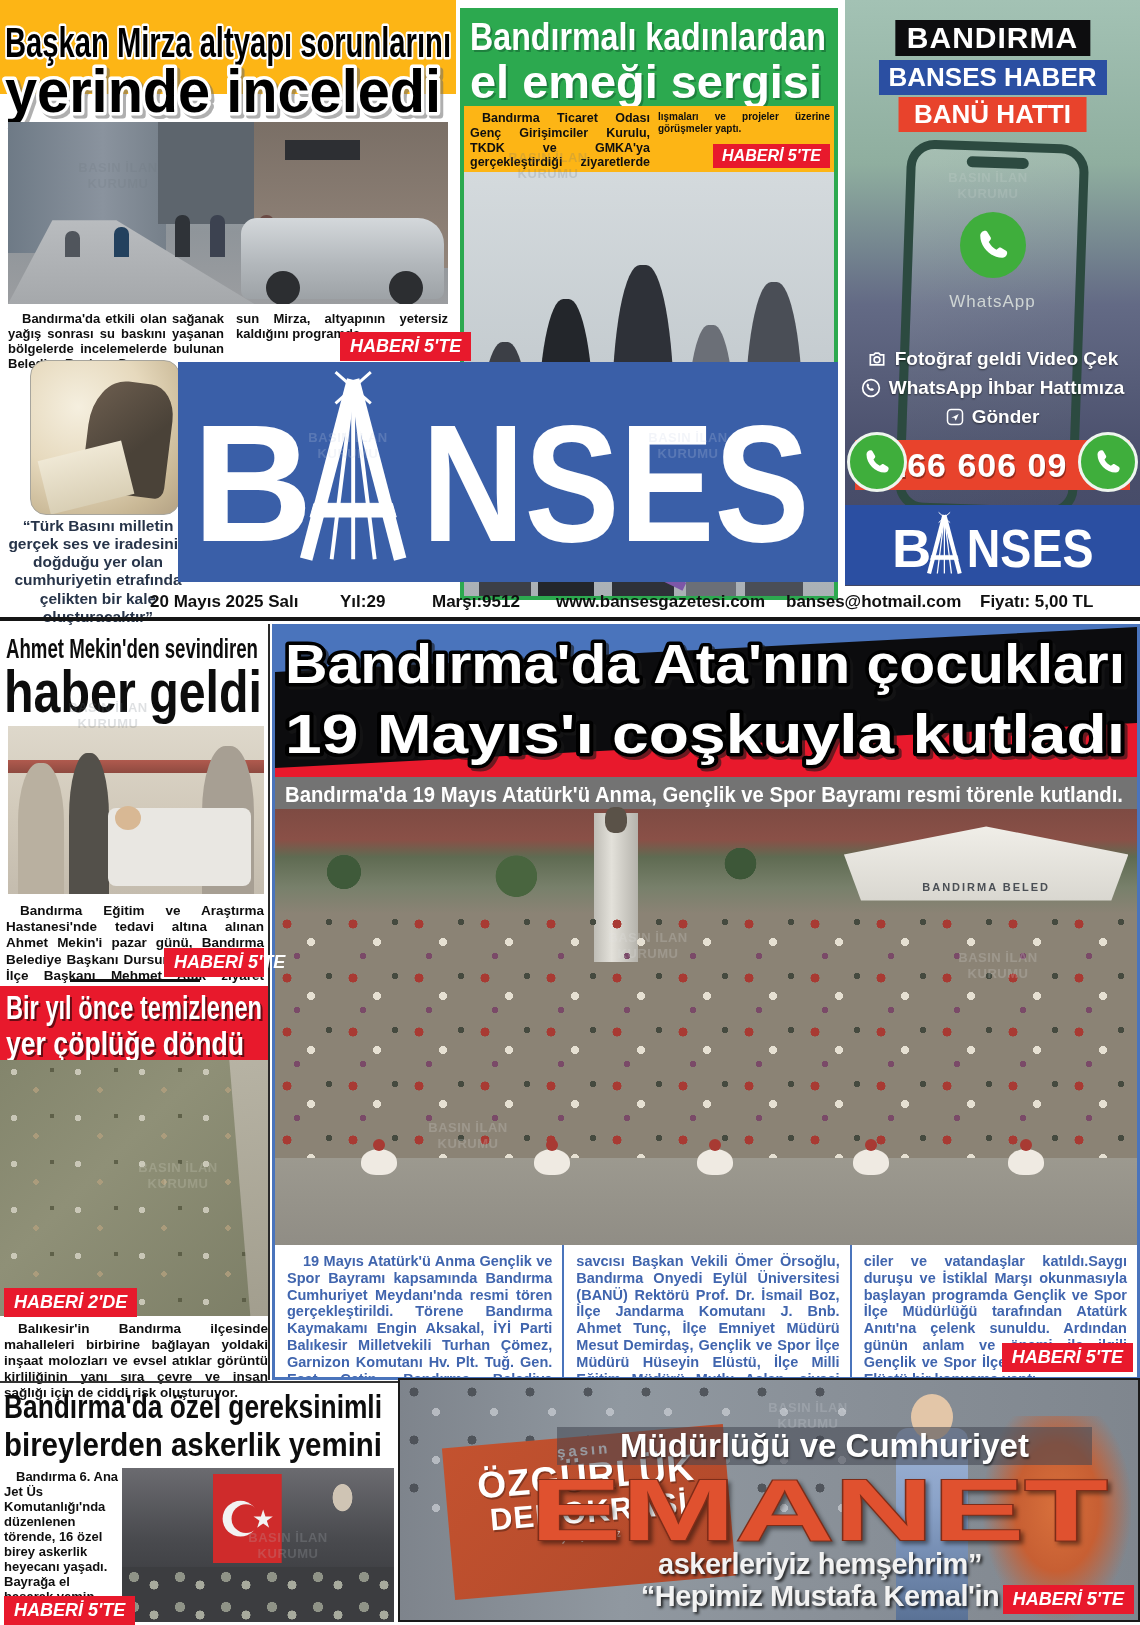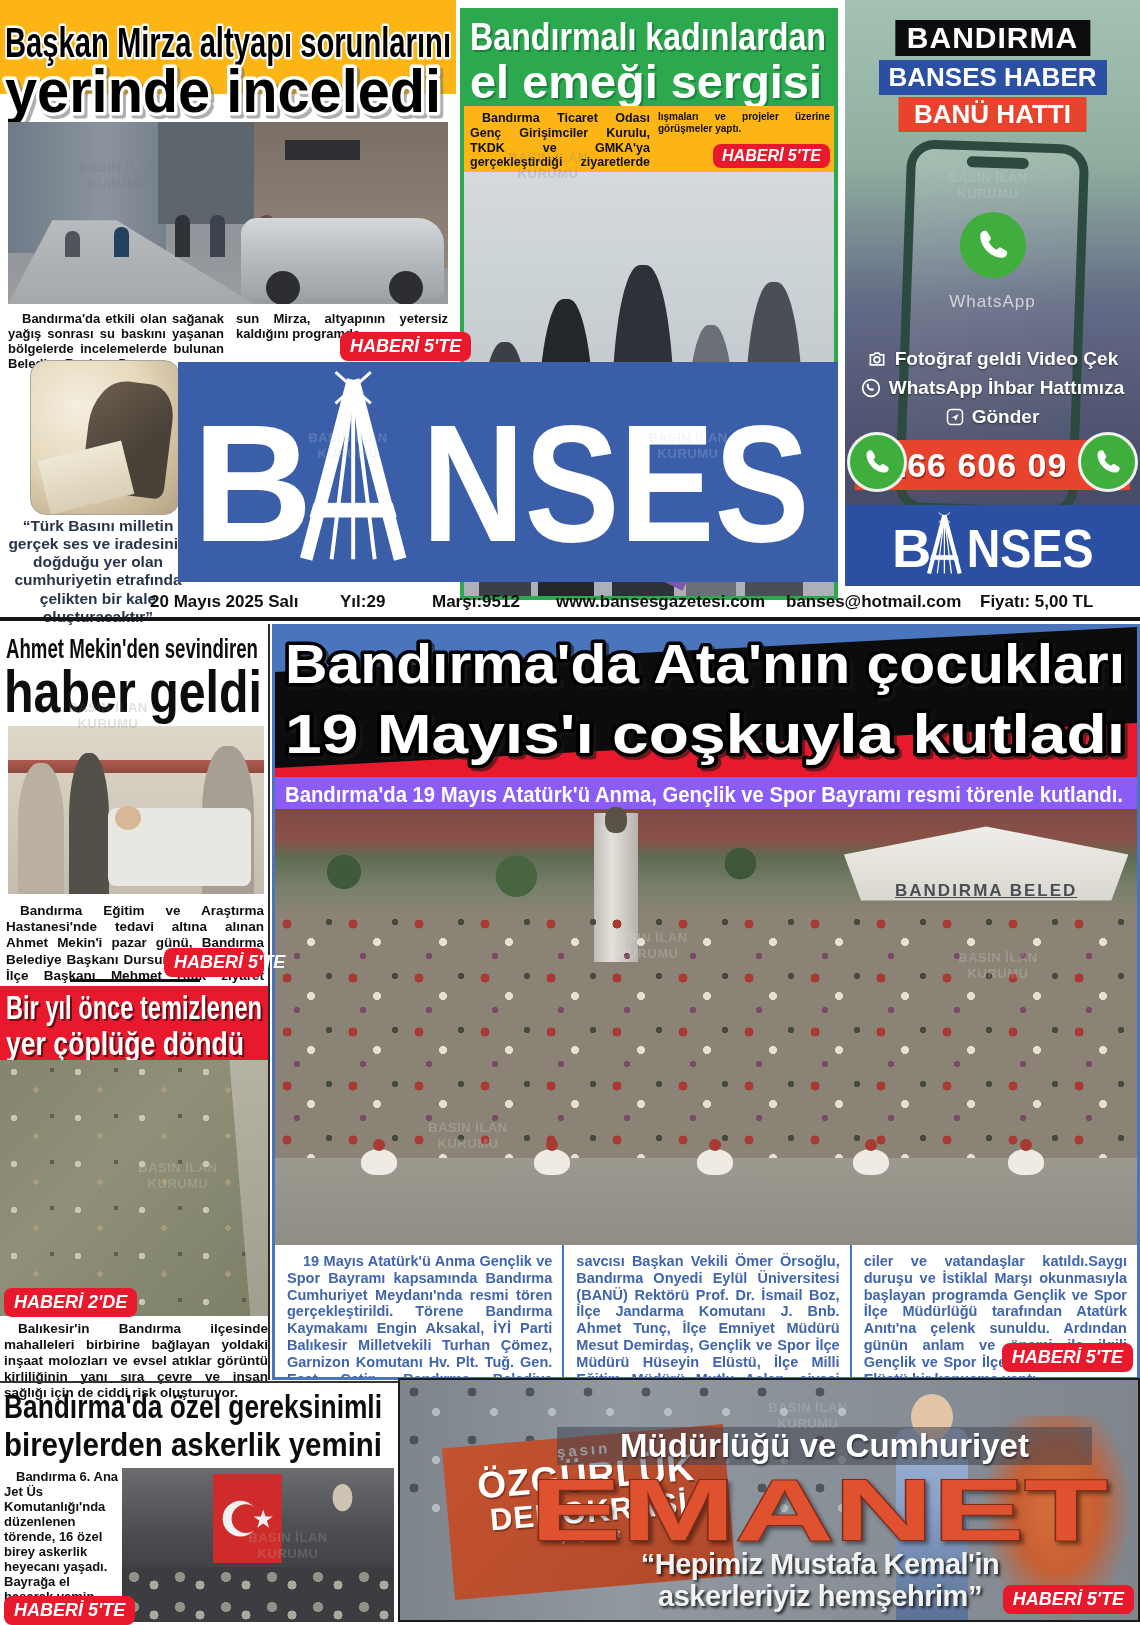--- a/index.html
+++ b/index.html
@@ -6,21 +6,21 @@
 body { background:#888; font-family:"Liberation Sans", sans-serif; color:#111; }
 .page { position:relative; width:1140px; height:1625px; background:#fff; overflow:hidden; margin:0 auto; }
 .abs { position:absolute; }
 svg.ht { position:absolute; overflow:visible; }
 svg.ht text { font-family:"Liberation Sans", sans-serif; font-weight:bold; }
 .sh-gray  { filter:drop-shadow(3px 3px 0 rgba(110,110,110,.55)); }
 .sh-dark  { filter:drop-shadow(3px 3px 0 rgba(25,25,25,.6)); }
 .sh-black { filter:drop-shadow(2px 2px 0 rgba(0,0,0,.55)); }
 .sh-green { filter:drop-shadow(2px 2px 0 rgba(15,90,45,.5)); }
 .badge { position:absolute; background:#e8192c; color:#fff; font-weight:bold; font-style:italic;
-  font-size:18px; line-height:1; padding:5px 10px 6px; white-space:nowrap; z-index:5;border-radius:8px; }
+  font-size:18px; line-height:1; padding:5px 10px 6px; white-space:nowrap; z-index:5; }
 .cap { position:absolute; font-weight:bold; text-align:justify; color:#0f0f0f; }
 .wm { position:absolute; width:96px; color:#6e7880; opacity:.22; font-size:13px; font-weight:bold;
   text-align:center; line-height:1.25; letter-spacing:.5px; z-index:7; pointer-events:none; }
 
 
 .yellow-band { left:0; top:8; width:456px; height:94px; background:#fdb515; }
 .photo { position:absolute; overflow:hidden; }
 .photo-street { left:8px; top:122px; width:440px; height:182px;
   background:linear-gradient(180deg,#aab4bd 0%,#97a1a9 35%,#8f959a 60%,#9b9da0 100%); }
 .ps-bld1 { position:absolute; left:0; top:0; width:36%; height:72%; background:linear-gradient(90deg,#6e7a86,#8a939e 60%,#76808a); }
@@ -112,36 +112,36 @@
 .pg-road { position:absolute; right:0; top:0; width:26%; height:100%;
   background:linear-gradient(170deg,#b7b3a4,#a29e8e); clip-path:polygon(42% 0,100% 0,100% 100%,72% 100%); }
 .cp-body { left:4px; top:1321px; width:264px; font-size:13.5px; line-height:1.18; }
 
 
 .vline { left:268px; top:624px; width:2px; height:756px; background:#2a2a2a; }
 .main-panel { left:272px; top:624px; width:868px; height:756px; border:3px solid #4a74bc; background:#fff; }
 .mn-banner { position:absolute; left:0; top:0; width:862px; height:150px; background:#4a74bc; overflow:hidden; }
 .mn-red   { position:absolute; inset:0; background:#e8192c; clip-path:polygon(0 52%,100% 24%,100% 100%,0 100%); }
 .mn-black { position:absolute; inset:0; background:#0c0c0e; clip-path:polygon(0 30%,100% 0,100% 64%,0 94%); }
-.mn-sub { position:absolute; left:0; top:150px; width:862px; height:32px; background:#8b5cf6; }
+.mn-sub { position:absolute; left:0; top:150px; width:862px; height:32px; background:#737373; }
 .mn-photo { position:absolute; left:0; top:182px; width:862px; height:436px;
   background:linear-gradient(180deg,#7e4b43 0%,#8a5047 7%,#5f6b52 11%,#78806b 18%,#8b8375 24%,#8b8375 100%); }
 .mp-trees { position:absolute; left:0; top:0; width:100%; height:24%; background-image:
   radial-gradient(circle 28px at 8% 60%,#3f5a3a 60%,transparent 62%),
   radial-gradient(circle 34px at 28% 64%,#49653f 60%,transparent 62%),
   radial-gradient(circle 26px at 54% 52%,#3d5738 60%,transparent 62%),
   radial-gradient(circle 30px at 90% 58%,#466040 60%,transparent 62%); }
 .mp-monu { position:absolute; left:37%; top:1%; width:44px; height:34%;
   background:linear-gradient(90deg,#bfbdb6,#e3e1da 40%,#b5b3ac); }
 .mp-monu::before { content:""; position:absolute; left:50%; top:-6px; transform:translateX(-50%);
   width:22px; height:26px; border-radius:40%; background:#5a5248; }
 .mp-tent { position:absolute; right:1%; top:4%; width:33%; height:17%;
   background:linear-gradient(180deg,#f0eee8,#d9d7d0); clip-path:polygon(6% 100%,0 38%,50% 0,100% 38%,94% 100%);
   display:flex; align-items:flex-end; justify-content:center; }
-.mp-tent-label { font-size:17px; font-weight:bold; color:#4a4f55; letter-spacing:2px; white-space:nowrap;text-decoration:underline; }
+.mp-tent-label { font-size:11px; font-weight:bold; color:#4a4f55; letter-spacing:2px; padding-bottom:8px; white-space:nowrap; }
 .mp-crowd { position:absolute; left:0; top:24%; width:100%; height:56%; background-image:
   radial-gradient(circle 8px at 12px 10px,#a83a33 55%,transparent 58%),
   radial-gradient(circle 7px at 36px 28px,#e6e0d2 55%,transparent 58%),
   radial-gradient(circle 6px at 54px 8px,#454a3f 55%,transparent 58%),
   radial-gradient(circle 6px at 22px 42px,#7a4a68 55%,transparent 58%);
   background-size:66px 54px; }
 .mp-floor { position:absolute; left:0; bottom:0; width:100%; height:20%;
   background:linear-gradient(180deg,#9c998f,#908d85); }
 .mp-kid { position:absolute; bottom:16%; width:36px; height:26px; background:#efeae2; border-radius:50% 50% 42% 42%; }
 .mp-kid::after { content:""; position:absolute; left:50%; top:-10px; transform:translateX(-50%);
@@ -452,22 +452,22 @@
       <div class="pm-b-2">DEMOKRASİ</div>
       <div class="pm-b-sm">yürüyüşümüz</div>
     </div>
     <div class="pm-man"></div>
     <div class="pm-fig"></div>
     <div class="em-kick">Müdürlüğü ve Cumhuriyet</div>
     <svg class="ht" style="left:120px;top:80px;width:600px;height:96px;z-index:3;filter:drop-shadow(3px 3px 2px rgba(0,0,0,.45))" viewBox="0 0 600 96">
       <text x="10" y="80" font-size="88" textLength="578" lengthAdjust="spacingAndGlyphs" fill="#e0512f" stroke="#7e2c18" stroke-width="2" paint-order="stroke">EMANET</text>
     </svg>
     <div class="em-quote">
+      <div>askerleriyiz hemşehrim”</div>
       <div>“Hepimiz Mustafa Kemal'in</div>
-      <div>askerleriyiz hemşehrim”</div>
     </div>
     <span class="badge" style="right:4px;bottom:6px">HABERİ 5'TE</span>
   </section>
 
   <div class="wm" style="left:70px;top:160px">BASIN İLAN KURUMU</div>
   <div class="wm" style="left:500px;top:150px">BASIN İLAN KURUMU</div>
   <div class="wm" style="left:940px;top:170px;color:#cfd8d4">BASIN İLAN KURUMU</div>
   <div class="wm" style="left:300px;top:430px;color:#c8d2e6">BASIN İLAN KURUMU</div>
   <div class="wm" style="left:640px;top:430px;color:#c8d2e6">BASIN İLAN KURUMU</div>
   <div class="wm" style="left:60px;top:700px">BASIN İLAN KURUMU</div>

